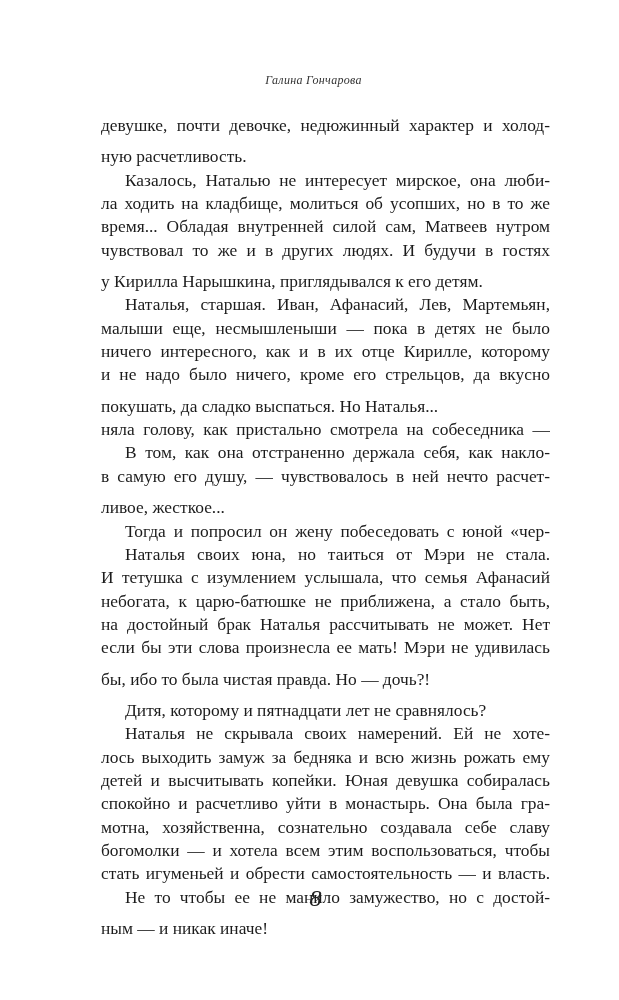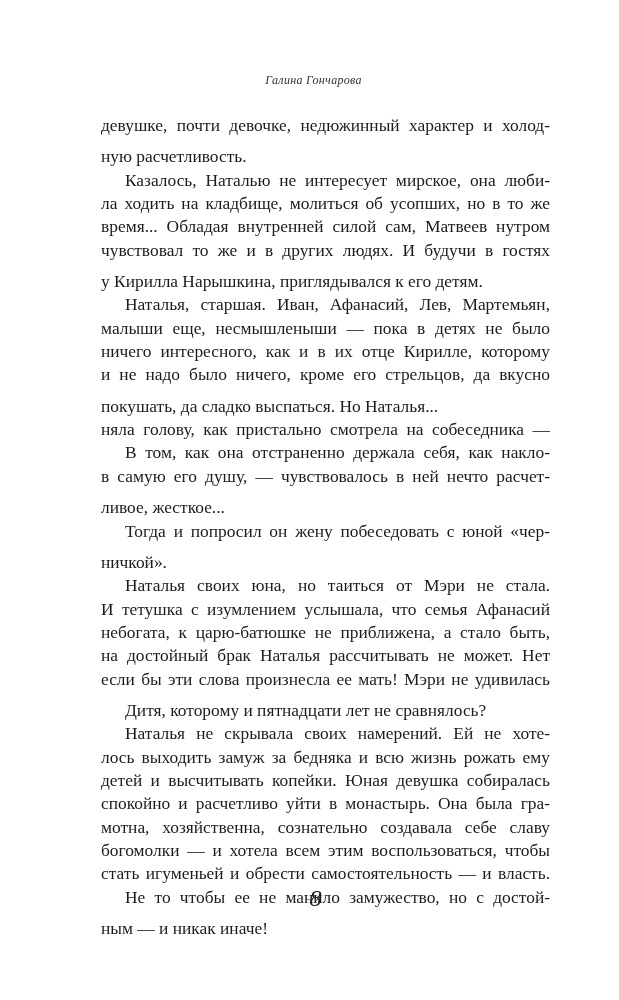--- a/index.html
+++ b/index.html
@@ -64,26 +64,26 @@
       <span class="line indent">Наталья, старшая. Иван, Афанасий, Лев, Мартемьян,</span>
       <span class="line">малыши еще, несмышленыши — пока в детях не было</span>
       <span class="line">ничего интересного, как и в их отце Кирилле, которому</span>
       <span class="line">и не надо было ничего, кроме его стрельцов, да вкусно</span>
       <span class="line last">покушать, да сладко выспаться. Но Наталья...</span>
       <span class="line">няла голову, как пристально смотрела на собеседника —</span>
       <span class="line indent">В том, как она отстраненно держала себя, как накло-</span>
       <span class="line">в самую его душу, — чувствовалось в ней нечто расчет-</span>
       <span class="line last">ливое, жесткое...</span>
       <span class="line indent">Тогда и попросил он жену побеседовать с юной «чер-</span>
-      <span class="line last">ничкой».</span>
       <span class="line indent">Наталья своих юна, но таиться от Мэри не стала.</span>
       <span class="line">И тетушка с изумлением услышала, что семья Афанасий</span>
       <span class="line">небогата, к царю-батюшке не приближена, а стало быть,</span>
       <span class="line">на достойный брак Наталья рассчитывать не может. Нет</span>
       <span class="line">если бы эти слова произнесла ее мать! Мэри не удивилась</span>
+      <span class="line last">бы, ибо то была чистая правда. Но — дочь?!</span>
       <span class="line indent last">Дитя, которому и пятнадцати лет не сравнялось?</span>
       <span class="line indent">Наталья не скрывала своих намерений. Ей не хоте-</span>
       <span class="line">лось выходить замуж за бедняка и всю жизнь рожать ему</span>
       <span class="line">детей и высчитывать копейки. Юная девушка собиралась</span>
       <span class="line">спокойно и расчетливо уйти в монастырь. Она была гра-</span>
       <span class="line">мотна, хозяйственна, сознательно создавала себе славу</span>
       <span class="line">богомолки — и хотела всем этим воспользоваться, чтобы</span>
       <span class="line">стать игуменьей и обрести самостоятельность — и власть.</span>
       <span class="line indent">Не то чтобы ее не манило замужество, но с достой-</span>
       <span class="line last">ным — и никак иначе!</span>

